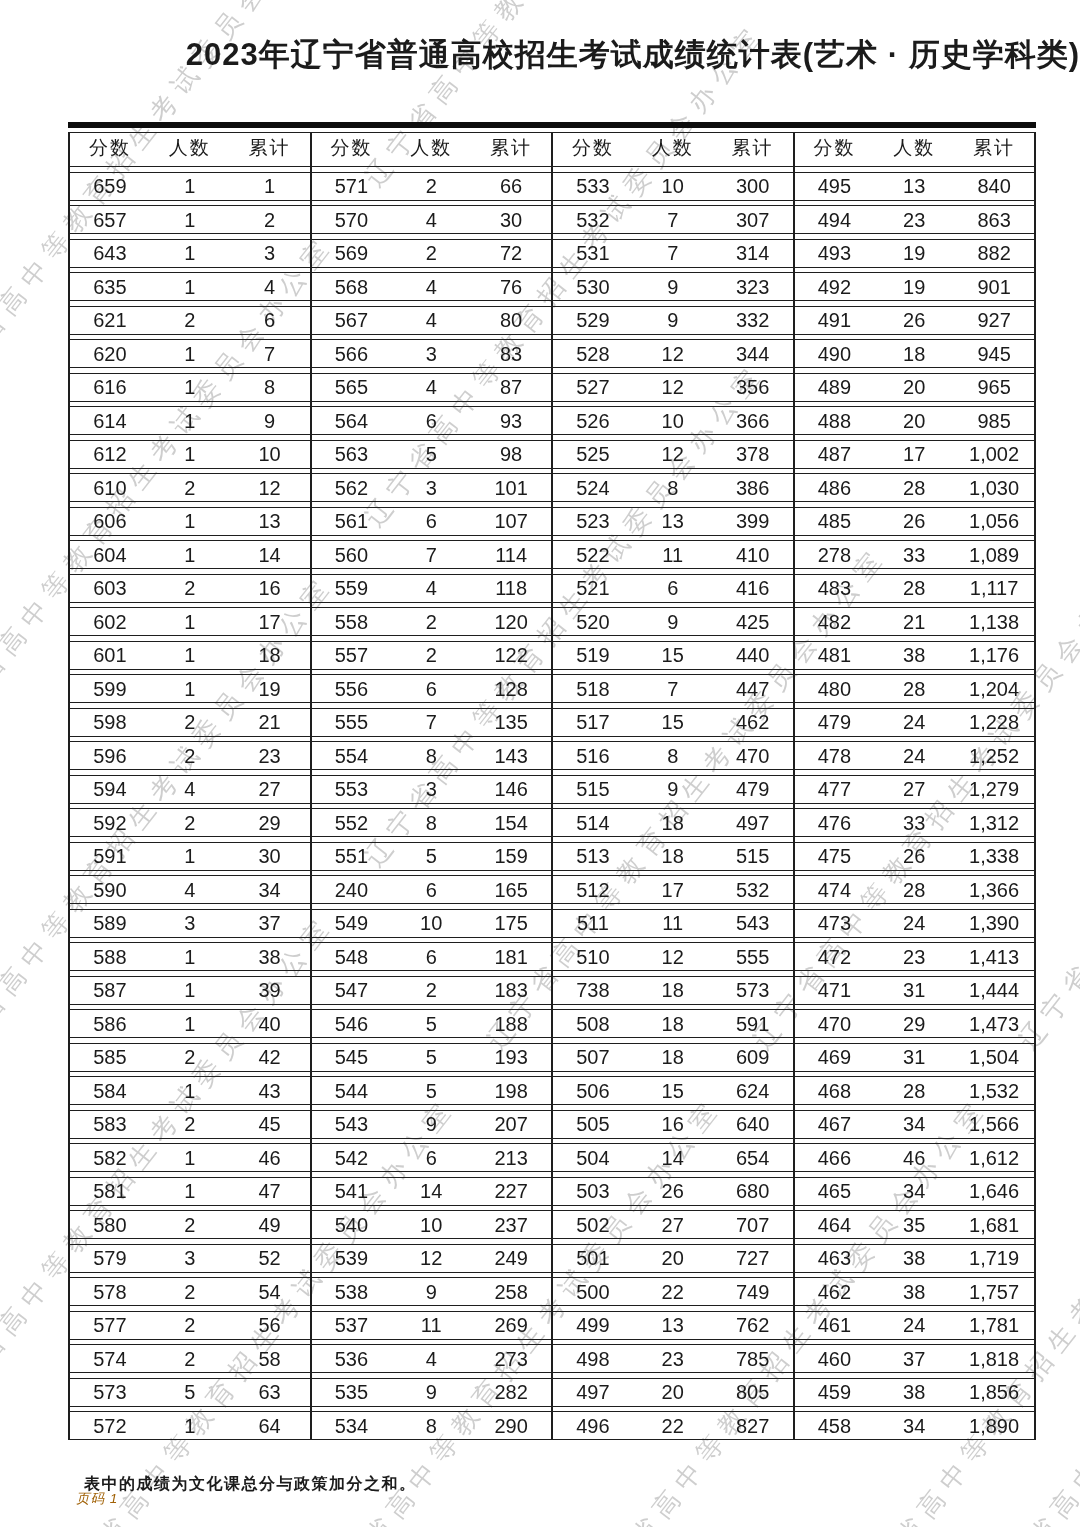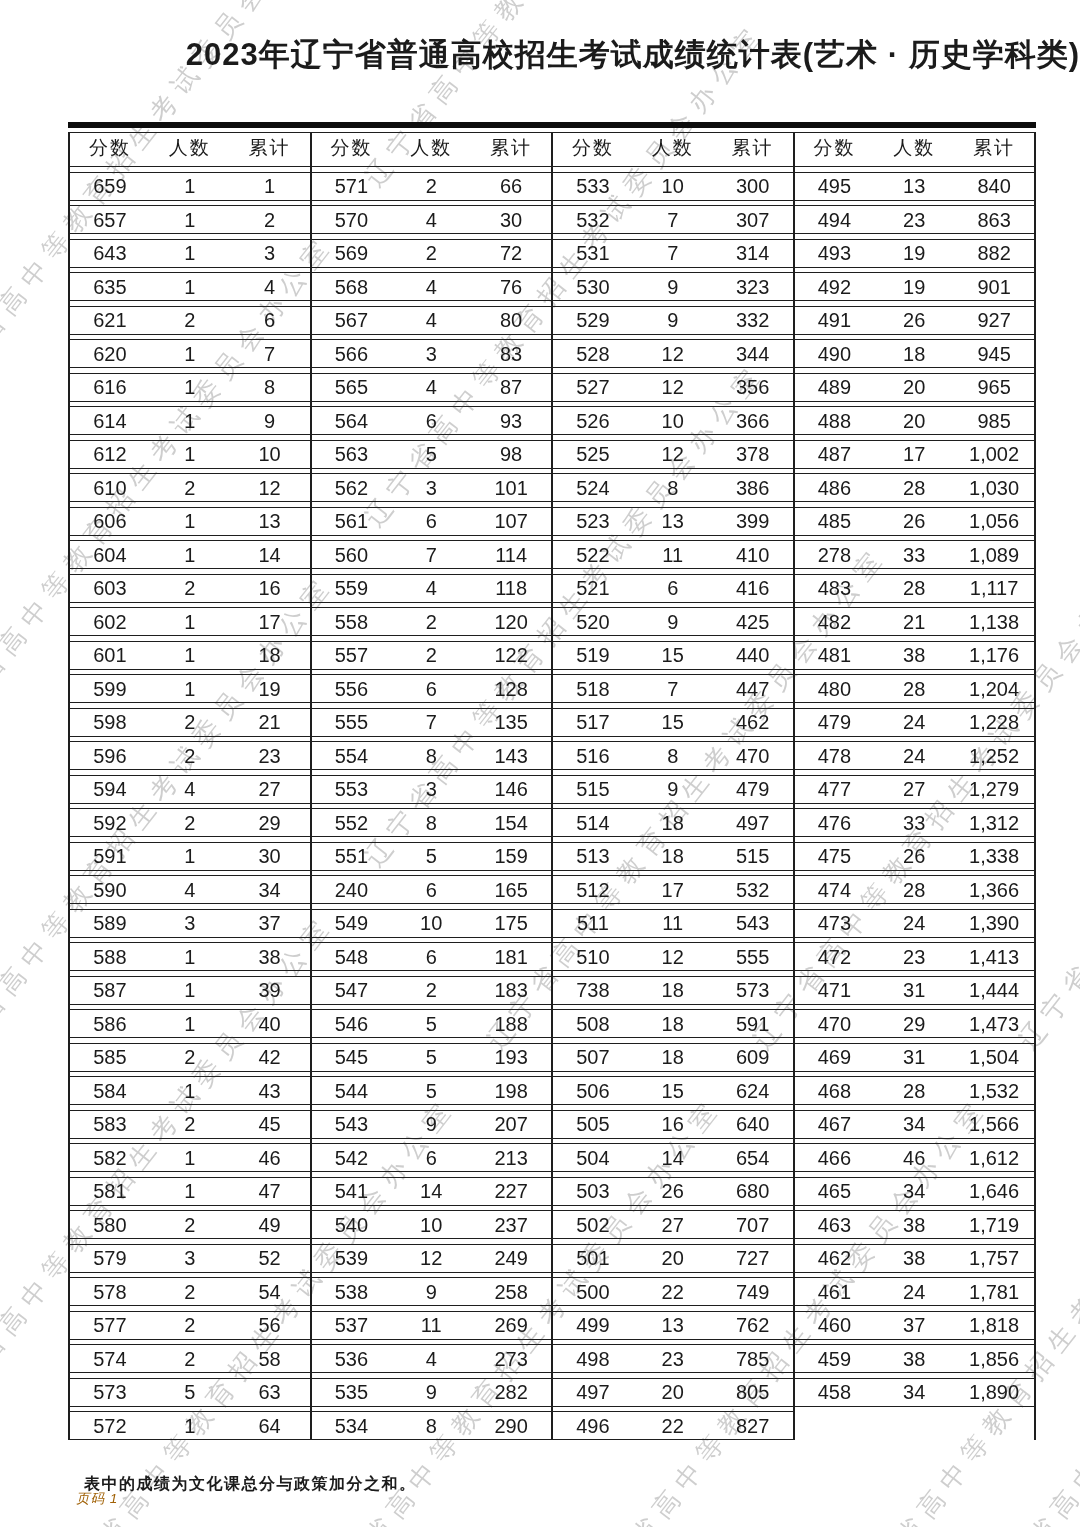--- a/index.html
+++ b/index.html
@@ -807,20 +807,25 @@
             <span class="cell">466</span>
             <span class="cell">46</span>
             <span class="cell">1,612</span>
           </div>
           <div class="row">
             <span class="cell">465</span>
             <span class="cell">34</span>
             <span class="cell">1,646</span>
           </div>
           <div class="row">
+            <span class="cell">464</span>
+            <span class="cell">35</span>
+            <span class="cell">1,681</span>
+          </div>
+          <div class="row">
             <span class="cell">463</span>
             <span class="cell">38</span>
             <span class="cell">1,719</span>
           </div>
           <div class="row">
             <span class="cell">462</span>
             <span class="cell">38</span>
             <span class="cell">1,757</span>
           </div>
           <div class="row">

